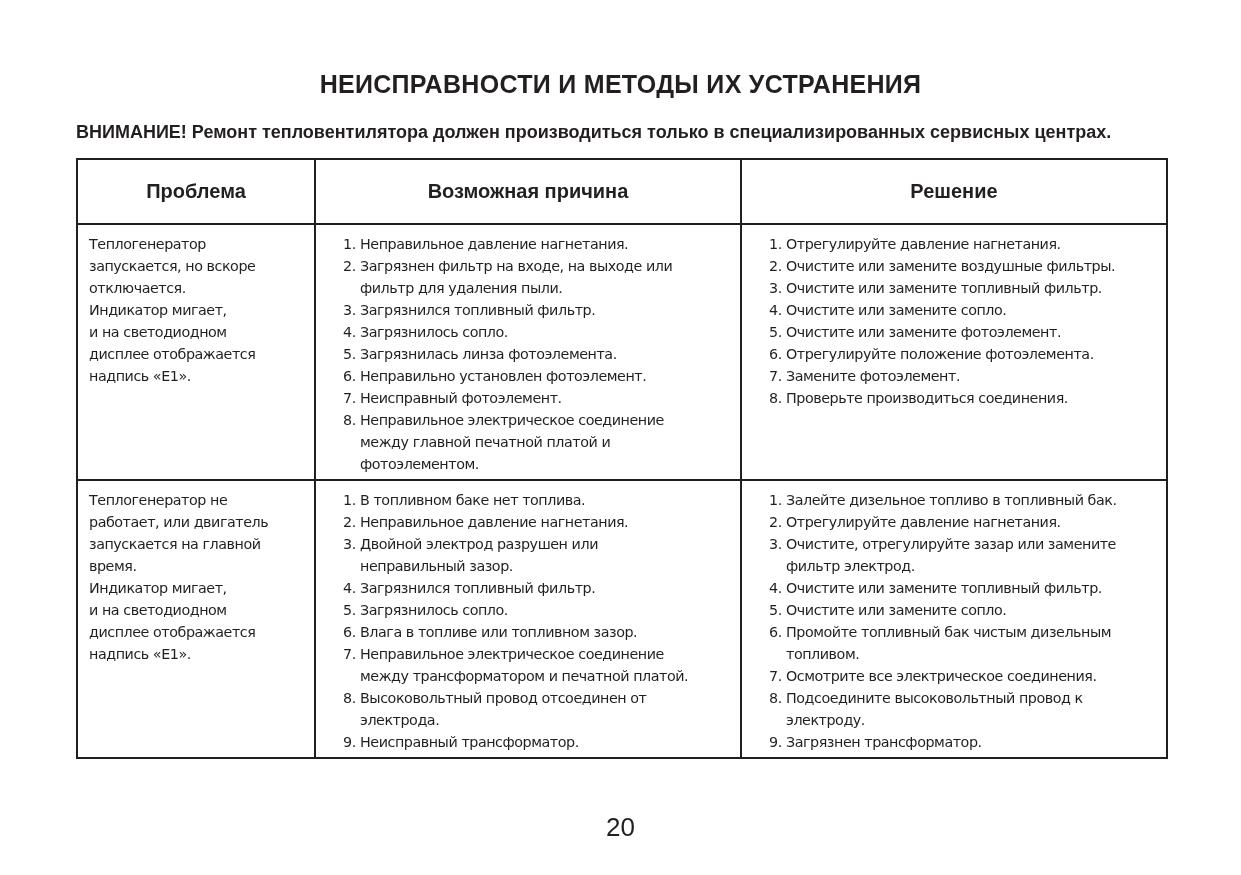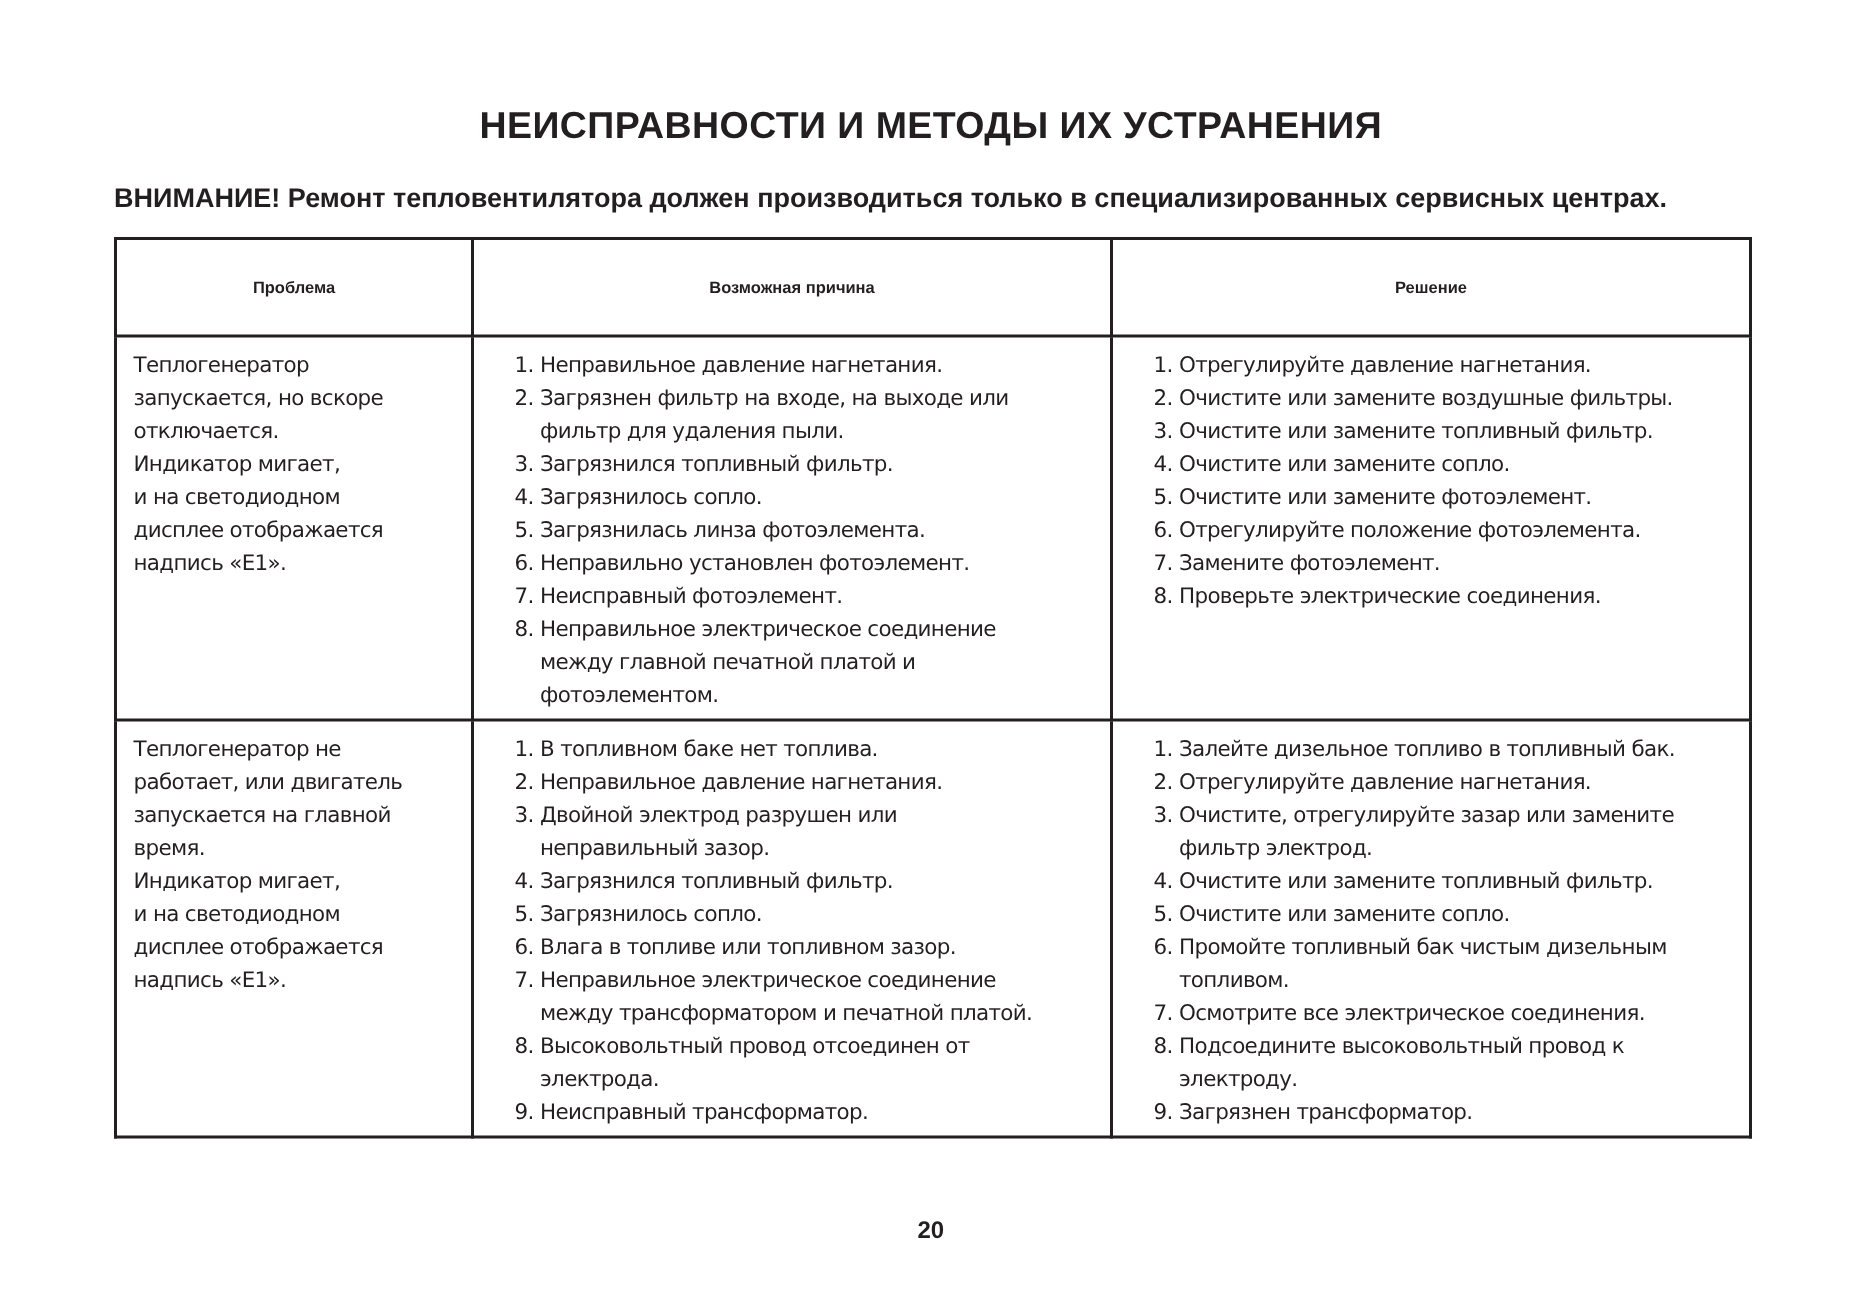--- a/index.html
+++ b/index.html
@@ -48,21 +48,21 @@
     }
     table.troubles col.c1 { width: 238px; }
     table.troubles col.c2 { width: 426px; }
     table.troubles col.c3 { width: 426px; }
     table.troubles th {
       border: 2px solid #231f20;
       height: 37px;
       padding: 13px;
       font-family: "Liberation Sans", sans-serif;
       font-weight: bold;
-      font-size: 11px;
+      font-size: 20px;
       text-align: center;
       vertical-align: middle;
     }
     table.troubles td {
       border: 2px solid #231f20;
       vertical-align: top;
       padding: 8px 10px 4px 27px;
       font-family: "DejaVu Sans", sans-serif;
       font-size: 14.3px;
       line-height: 22px;
@@ -89,22 +89,22 @@
       display: block;
       white-space: pre-line;
     }
     .page-number {
       position: absolute;
       left: 0;
       top: 812px;
       width: 1241px;
       text-align: center;
       font-family: "Liberation Sans", sans-serif;
-      font-weight: bold;
-      font-size: 16px;
+      font-weight: normal;
+      font-size: 26px;
       margin: 0;
     }
   </style>
 </head>
 <body>
 
 <h1 class="page-title">НЕИСПРАВНОСТИ И МЕТОДЫ ИХ УСТРАНЕНИЯ</h1>
 <p class="warning">ВНИМАНИЕ! Ремонт тепловентилятора должен производиться только в специализированных сервисных центрах.</p>
 
 <table class="troubles">
@@ -197,21 +197,21 @@
             <li>
               <span class="num">6.</span>
               <span class="txt">Отрегулируйте положение фотоэлемента.</span>
             </li>
             <li>
               <span class="num">7.</span>
               <span class="txt">Замените фотоэлемент.</span>
             </li>
             <li>
               <span class="num">8.</span>
-              <span class="txt">Проверьте электрические соединения.</span>
+              <span class="txt">Проверьте производиться соединения.</span>
             </li>
           </ol>
         </td>
       </tr>
       <tr>
         <td class="c-problem">
           <div class="problem-text">
             <div>Теплогенератор не</div>
             <div>работает, или двигатель</div>
             <div>запускается на главной</div>

